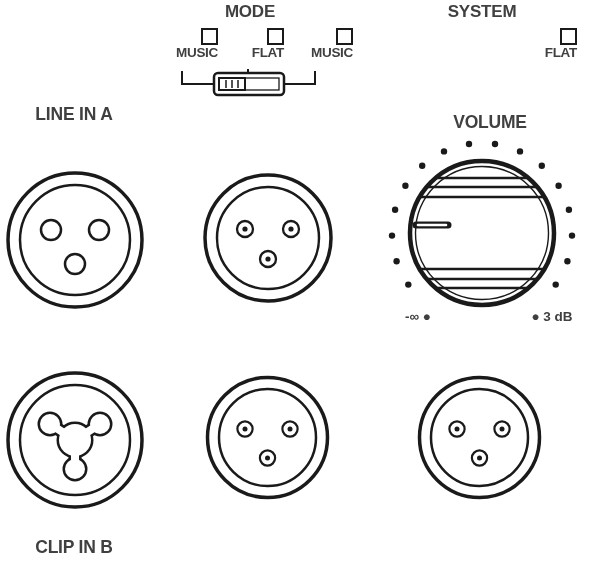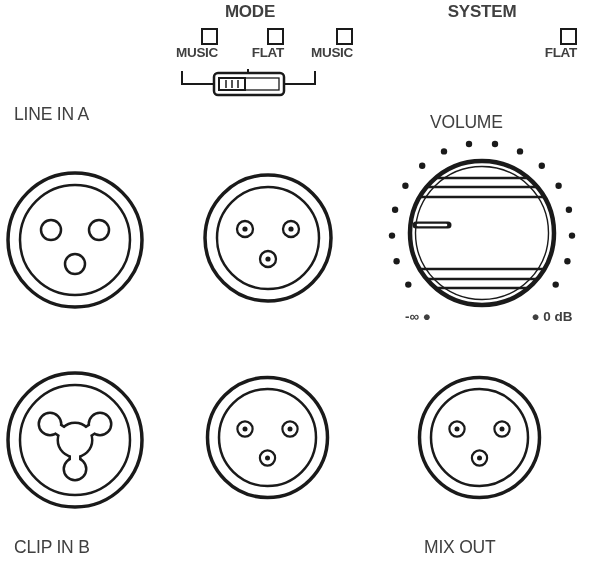--- a/index.html
+++ b/index.html
@@ -1,21 +1,21 @@
 <!DOCTYPE html>
 <html><head>
 <meta charset="utf-8">
 <style>
   html,body{margin:0;padding:0;background:#fff;}
   .panel{position:relative;width:600px;height:564px;background:#ffffff;
          font-family:"Liberation Sans",sans-serif;color:#404040;overflow:hidden;}
   .abs{position:absolute;}
   .title{font-size:17px;font-weight:700;text-align:center;letter-spacing:-0.2px;}
   .sub{font-size:13.5px;font-weight:700;text-align:center;letter-spacing:-0.3px;white-space:nowrap;}
-  .jack-label{font-size:17.5px;font-weight:400;text-align:left;letter-spacing:-0.2px;white-space:nowrap;}
+  .jack-label{font-size:17.5px;font-weight:700;text-align:center;letter-spacing:-0.2px;white-space:nowrap;}
   .range-label{font-size:13.5px;font-weight:700;text-align:center;white-space:nowrap;}
   .led{width:13px;height:13px;border:2.6px solid #1a1a1a;background:#fff;}
   .led-col{display:flex;flex-direction:column;align-items:flex-end;}
   svg{display:block;}
 </style>
 </head>
 <body>
 
 <div class="panel">
 
@@ -104,21 +104,21 @@
       <line x1="44.6" y1="146" x2="155.4" y2="146"></line>
       <line x1="53.5" y1="155" x2="146.5" y2="155"></line>
     </g>
     <g>
       <line x1="34" y1="92" x2="66" y2="92" stroke="#1a1a1a" stroke-width="7" stroke-linecap="round"></line>
       <line x1="36" y1="92" x2="64" y2="92" stroke="#ffffff" stroke-width="2.6" stroke-linecap="round"></line>
     </g>
   </svg>
 
   <div class="abs range-label" style="left:383px;top:309px;width:70px;">-∞ ●</div>
-  <div class="abs range-label" style="left:512px;top:309px;width:80px;">● 0 dB</div>
+  <div class="abs range-label" style="left:512px;top:309px;width:80px;">● 3 dB</div>
 
   <svg class="abs" style="left:0px;top:365px;" width="150" height="150" viewBox="0 0 150 150">
     <defs>
       <g id="comboCore">
         <circle cx="75" cy="75" r="16"></circle>
         <circle cx="50" cy="59" r="10"></circle>
         <circle cx="100" cy="59" r="10"></circle>
         <circle cx="75" cy="104" r="10"></circle>
         <rect x="75" y="71" width="29" height="8" transform="rotate(212.6 75 75)"></rect>
         <rect x="75" y="71" width="29" height="8" transform="rotate(-32.6 75 75)"></rect>
@@ -147,15 +147,14 @@
     <circle cx="67.5" cy="67.5" r="48.5" fill="none" stroke="#1a1a1a" stroke-width="2.5"></circle>
     <circle cx="45" cy="59" r="7.6" fill="none" stroke="#1a1a1a" stroke-width="2.2"></circle>
     <circle cx="45" cy="59" r="2.5" fill="#1a1a1a"></circle>
     <circle cx="90" cy="59" r="7.6" fill="none" stroke="#1a1a1a" stroke-width="2.2"></circle>
     <circle cx="90" cy="59" r="2.5" fill="#1a1a1a"></circle>
     <circle cx="67.5" cy="88" r="7.6" fill="none" stroke="#1a1a1a" stroke-width="2.2"></circle>
     <circle cx="67.5" cy="88" r="2.5" fill="#1a1a1a"></circle>
   </svg>
 
   <div class="abs jack-label" style="left:14px;top:537px;width:120px;">CLIP IN B</div>
-  <div class="abs jack-label" style="left:424px;top:537px;width:120px;">MIX OUT</div>
 
 </div>
 
 </body></html>

